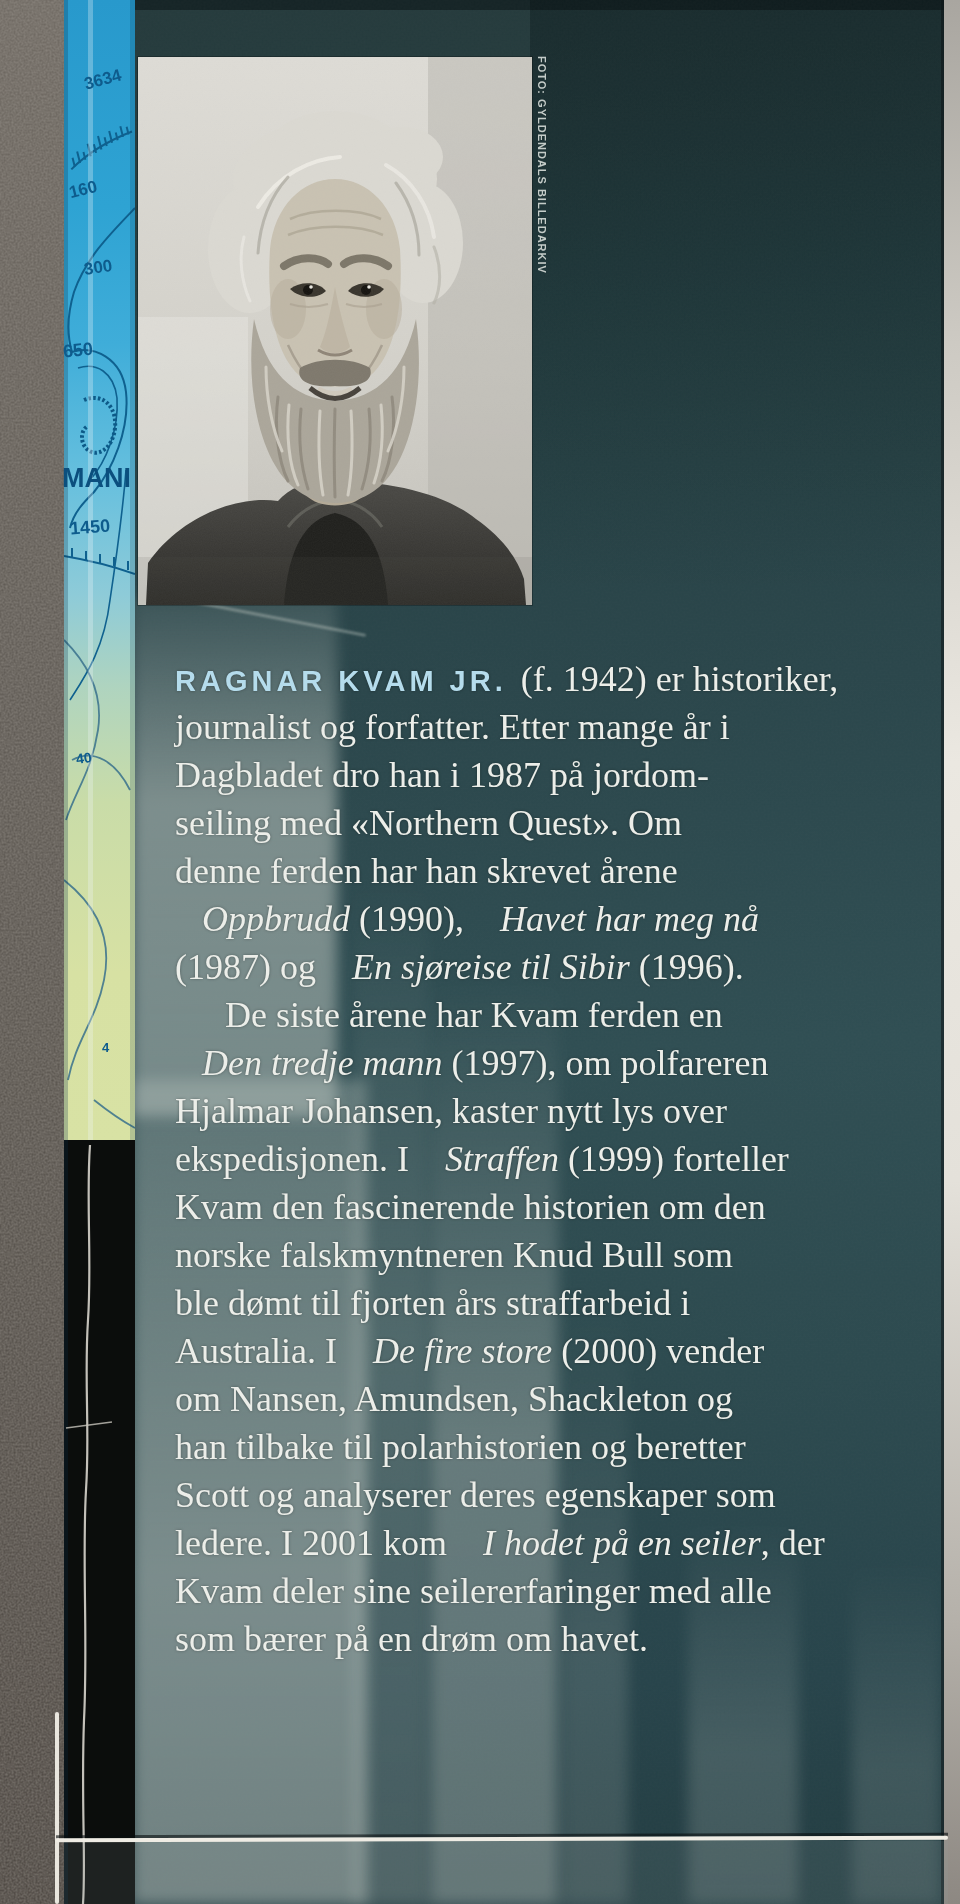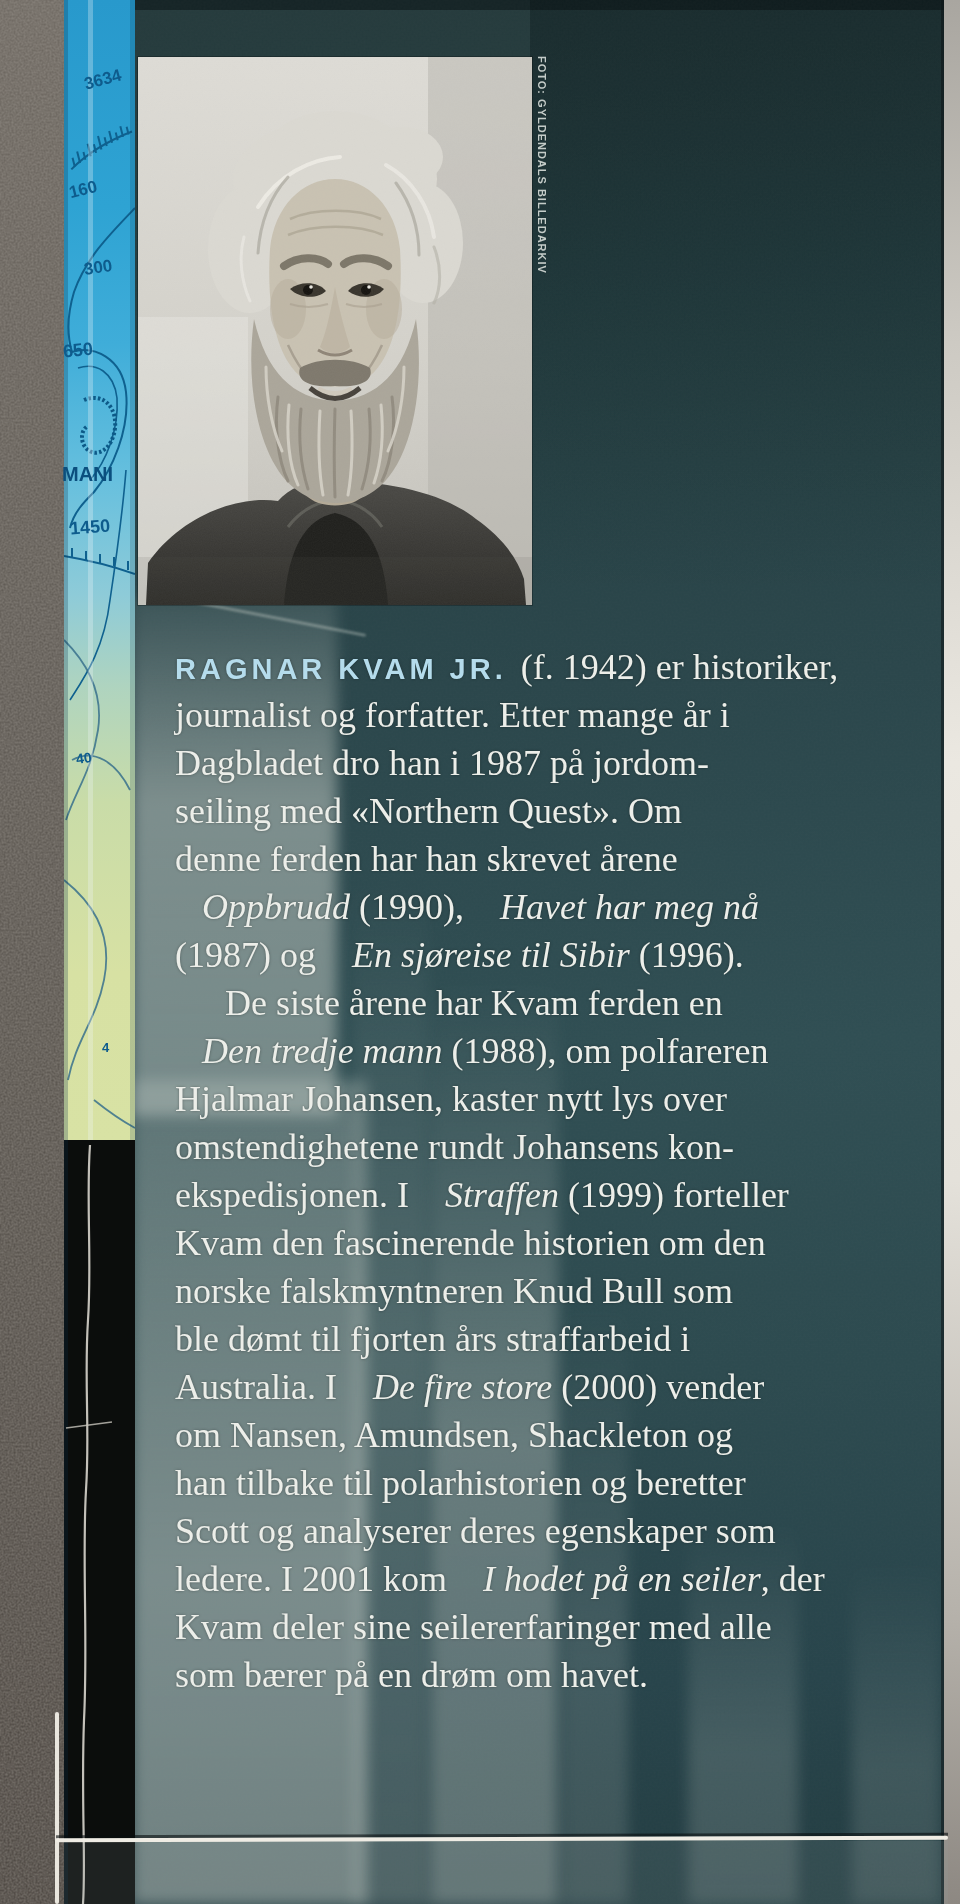--- a/index.html
+++ b/index.html
@@ -45,21 +45,21 @@
   
   .photo{left:138px;top:57px;width:394px;height:548px;z-index:3;box-shadow:0 0 0 1px rgba(0,0,0,.25);}
 
   
   .credit{left:536px;top:56px;height:220px;z-index:3;
     writing-mode:vertical-rl;font-family:"Liberation Sans",sans-serif;
     font-size:11px;font-weight:bold;letter-spacing:1px;color:#d3d9d5;opacity:.92;}
 
   
   .bio{left:175px;top:645px;width:700px;z-index:3;color:#eceee9;
-       font-size:36px;line-height:44px;text-shadow:0 0 3px rgba(0,0,0,.35);}
+       font-size:36px;line-height:68px;text-shadow:0 0 3px rgba(0,0,0,.35);}
   .bio .line{white-space:nowrap;height:48px;}
   .bio .indent{padding-left:50px;}
   .bio .i{font-style:italic;margin-left:27px;}
   .bio .name{font-family:"Liberation Sans",sans-serif;font-weight:bold;
              font-size:29px;letter-spacing:4px;color:#b5dcec;margin-right:14px;}
 
   
   .fold-shadow{left:56px;top:1834px;width:892px;height:3px;background:rgba(8,14,15,.6);
      transform:rotate(-.15deg);z-index:6;}
   .fold-line{left:56px;top:1837px;width:892px;height:4px;background:#efece4;border-radius:2px;
@@ -202,23 +202,22 @@
 
   <div class="abs bio">
       <div class="line"><span class="name">RAGNAR KVAM JR.</span><span>(f. 1942) er historiker,</span></div>
       <div class="line"><span>journalist og forfatter. Etter mange år i</span></div>
       <div class="line"><span>Dagbladet dro han i 1987 på jordom-</span></div>
       <div class="line"><span>seiling med «Northern Quest». Om</span></div>
       <div class="line"><span>denne ferden har han skrevet årene</span></div>
       <div class="line"><span class="i">Oppbrudd</span><span> (1990), </span><span class="i">Havet har meg nå</span></div>
       <div class="line"><span>(1987) og </span><span class="i">En sjøreise til Sibir</span><span> (1996).</span></div>
       <div class="line indent"><span>De siste årene har Kvam ferden en</span></div>
-      <div class="line"><span class="i">Den tredje mann</span><span> (1988), om polfareren</span></div>
+      <div class="line"><span class="i">Den tredje mann</span><span> (1997), om polfareren</span></div>
       <div class="line"><span>Hjalmar Johansen, kaster nytt lys over</span></div>
-      <div class="line"><span>omstendighetene rundt Johansens kon-</span></div>
       <div class="line"><span>ekspedisjonen. I </span><span class="i">Straffen</span><span> (1999) forteller</span></div>
       <div class="line"><span>Kvam den fascinerende historien om den</span></div>
       <div class="line"><span>norske falskmyntneren Knud Bull som</span></div>
       <div class="line"><span>ble dømt til fjorten års straffarbeid i</span></div>
       <div class="line"><span>Australia. I </span><span class="i">De fire store</span><span> (2000) vender</span></div>
       <div class="line"><span>om Nansen, Amundsen, Shackleton og</span></div>
       <div class="line"><span>han tilbake til polarhistorien og beretter</span></div>
       <div class="line"><span>Scott og analyserer deres egenskaper som</span></div>
       <div class="line"><span>ledere. I 2001 kom </span><span class="i">I hodet på en seiler</span><span>, der</span></div>
       <div class="line"><span>Kvam deler sine seilererfaringer med alle</span></div>
@@ -272,21 +271,21 @@
       <rect x="0" y="0" width="4" height="1904" fill="#063046" opacity=".25"></rect>
       <rect x="66" y="0" width="5" height="1140" fill="#063046" opacity=".18"></rect>
 
       <path d="M26,1145 C22,1200 28,1260 24,1320 C20,1380 26,1430 22,1490 C18,1560 24,1640 20,1720 C17,1800 22,1860 19,1904" fill="none" stroke="#d7d4cc" stroke-width="2.2" opacity=".9"></path>
       <path d="M2,1428 L48,1422" stroke="#c9c6be" stroke-width="1.5" opacity=".8"></path>
     </svg>
   <span class="spine-label" style="left: 20px; top: 70px; font-size: 17px; transform: rotate(-15deg);">3634</span>
       <span class="spine-label" style="left: 5px; top: 180px; font-size: 17px; transform: rotate(-14deg);">160</span>
       <span class="spine-label" style="left: 20px; top: 258px; font-size: 17px; transform: rotate(-8deg);">300</span>
       <span class="spine-label" style="left: -1px; top: 340px; font-size: 18px; transform: rotate(-6deg);">650</span>
-      <span class="spine-label" style="left: -2px; top: 463px; font-size: 20px; transform: rotate(0deg); color: rgb(11, 79, 126);">MANI</span>
+      <span class="spine-label" style="left: -2px; top: 463px; font-size: 27px; transform: rotate(0deg); color: rgb(11, 79, 126);">MANI</span>
       <span class="spine-label" style="left: 6px; top: 517px; font-size: 18px; transform: rotate(-4deg);">1450</span>
       <span class="spine-label" style="left: 12px; top: 750px; font-size: 14px; transform: rotate(-8deg);">40</span>
       <span class="spine-label" style="left: 38px; top: 1040px; font-size: 13px; transform: rotate(0deg);">4</span>
     </div>
 
   <div class="abs page-edge"></div>
 
   <div class="abs below-fold"></div>
   <div class="abs fold-shadow"></div>
   <div class="abs fold-line"></div>

